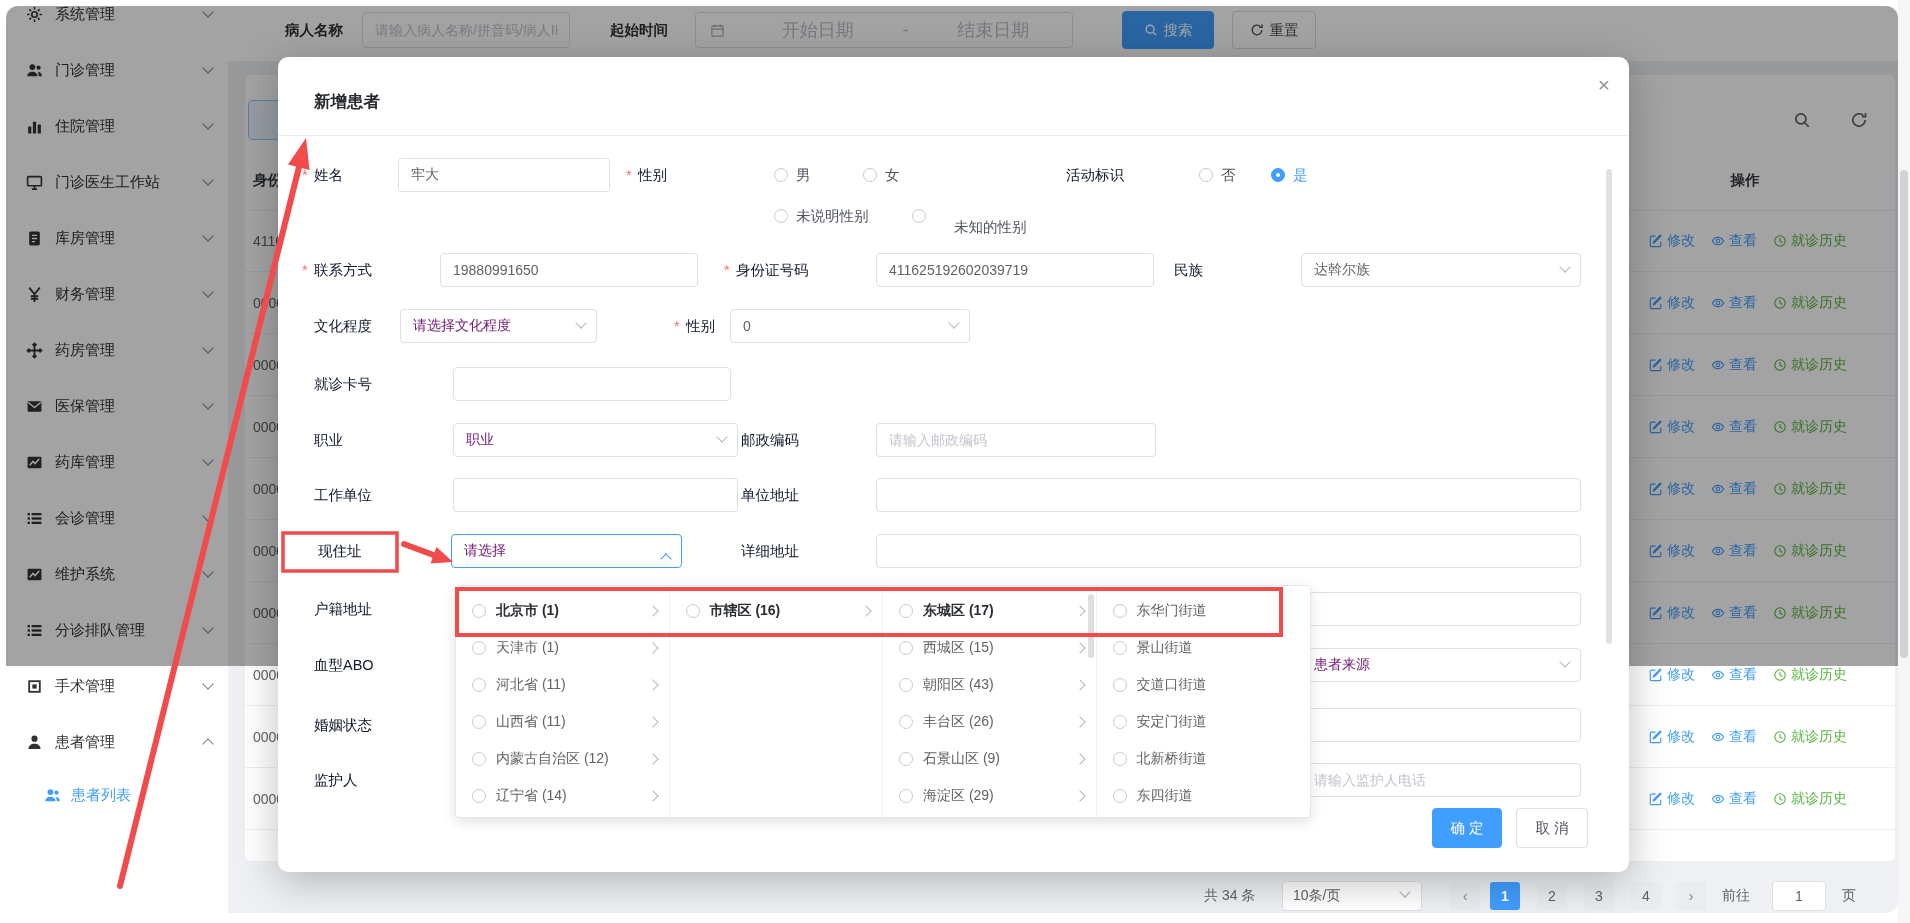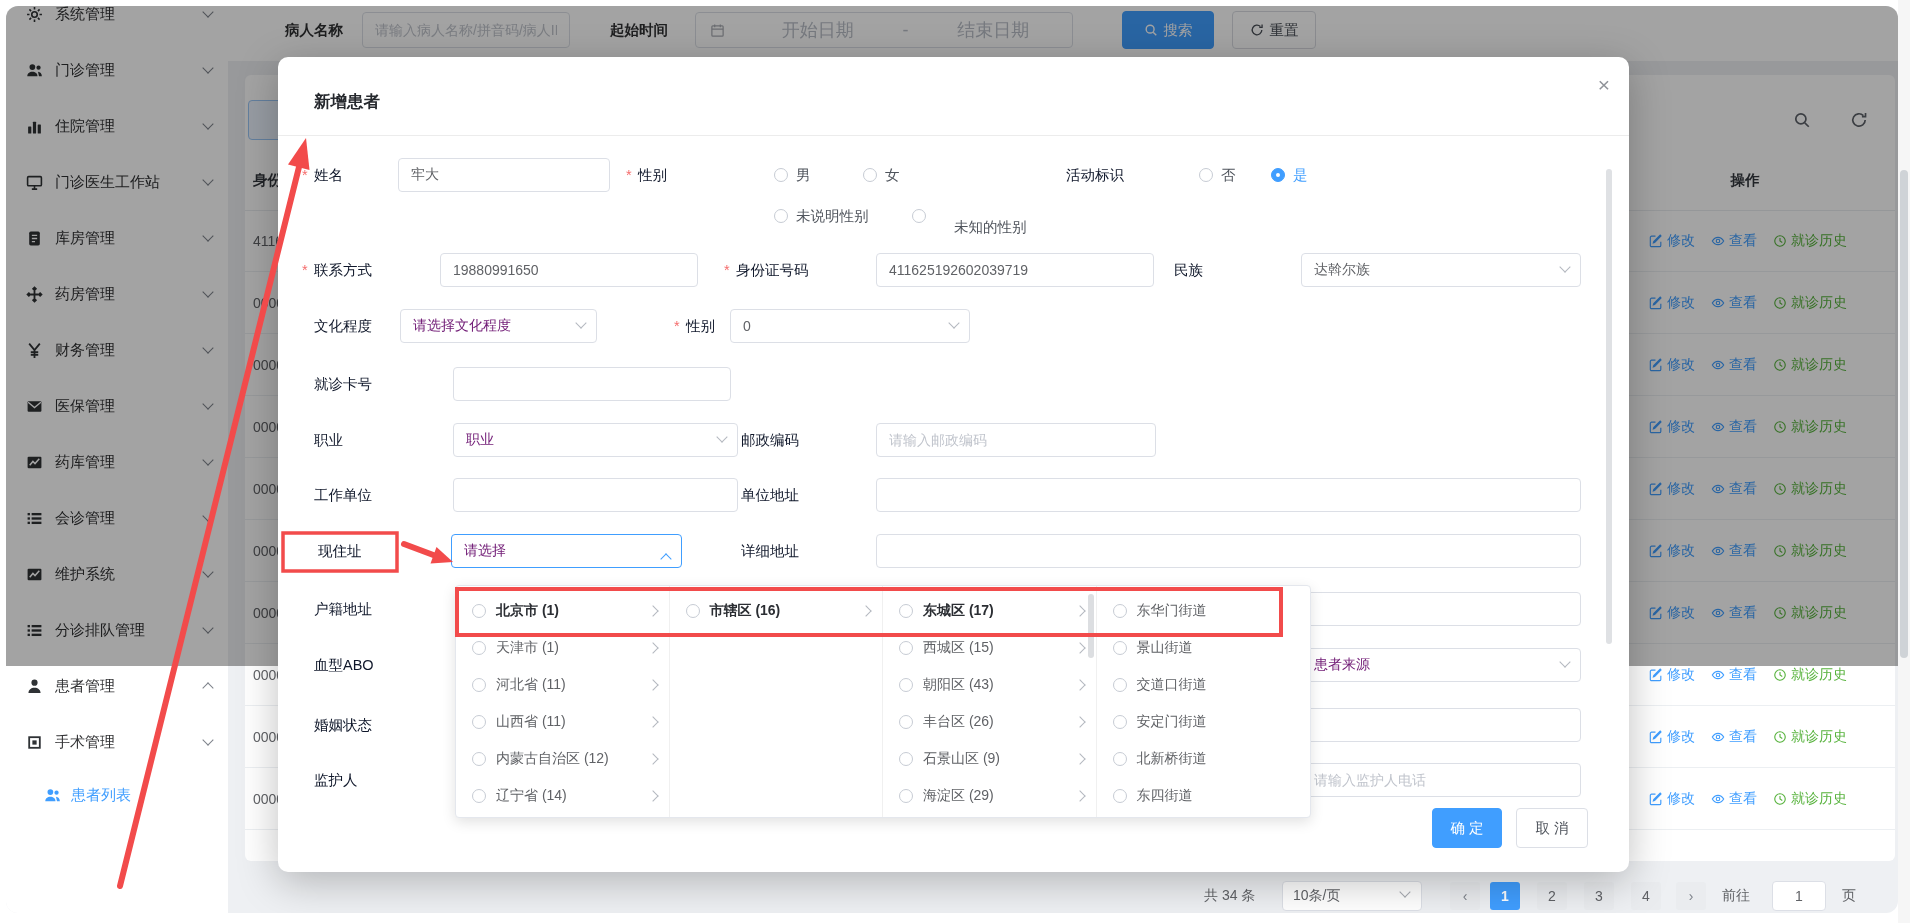--- a/index.html
+++ b/index.html
@@ -162,34 +162,34 @@
                 <svg viewBox="0 0 16 16">
                   <rect x="3" y="1.5" width="10" height="13" rx="1.5" fill="currentColor"></rect>
                   <path d="M5.5 5h5M5.5 8h5M5.5 11h3" stroke="#fff" stroke-width="1.2"></path>
                 </svg>
               </span>
               <span class="s-label">库房管理</span>
               <span class="chev"></span>
             </div>
             <div class="side-item">
               <span class="s-ico">
+                <svg viewBox="0 0 16 16">
+                  <path d="M3 1.5l5 6 5-6M8 7.5V15M4.5 9.5h7M4.5 12h7" fill="none" stroke="currentColor" stroke-width="1.7"></path>
+                </svg>
+              </span>
+              <span class="s-label">财务管理</span>
+              <span class="chev"></span>
+            </div>
+            <div class="side-item">
+              <span class="s-ico">
                 <svg viewBox="0 0 16 16" stroke="currentColor" stroke-width="1.7" fill="none">
                   <path d="M8 1.5v13M1.5 8h13M6.2 3.3L8 1.5l1.8 1.8M6.2 12.7L8 14.5l1.8-1.8M3.3 6.2L1.5 8l1.8 1.8M12.7 6.2L14.5 8l-1.8 1.8"></path>
                 </svg>
               </span>
               <span class="s-label">药房管理</span>
-              <span class="chev"></span>
-            </div>
-            <div class="side-item">
-              <span class="s-ico">
-                <svg viewBox="0 0 16 16">
-                  <path d="M3 1.5l5 6 5-6M8 7.5V15M4.5 9.5h7M4.5 12h7" fill="none" stroke="currentColor" stroke-width="1.7"></path>
-                </svg>
-              </span>
-              <span class="s-label">财务管理</span>
               <span class="chev"></span>
             </div>
             <div class="side-item">
               <span class="s-ico">
                 <svg viewBox="0 0 16 16">
                   <rect x="1.5" y="3" width="13" height="10" rx="1" fill="currentColor"></rect>
                   <path d="M2 4l6 5 6-5" stroke="#fff" stroke-width="1.2" fill="none"></path>
                 </svg>
               </span>
               <span class="s-label">医保管理</span>
@@ -238,37 +238,37 @@
                   <rect x="5.3" y="6.9" width="9.2" height="2.2"></rect>
                   <rect x="1.5" y="11" width="2.2" height="2.2"></rect>
                   <rect x="5.3" y="11" width="9.2" height="2.2"></rect>
                 </svg>
               </span>
               <span class="s-label">分诊排队管理</span>
               <span class="chev"></span>
             </div>
             <div class="side-item">
               <span class="s-ico">
+                <svg viewBox="0 0 16 16">
+                  <rect x="3" y="3" width="10" height="10" fill="none" stroke="currentColor" stroke-width="1.7"></rect>
+                  <rect x="6" y="6" width="4" height="4" fill="currentColor"></rect>
+                </svg>
+              </span>
+              <span class="s-label">手术管理</span>
+              <span class="chev"></span>
+            </div>
+            <div class="side-item">
+              <span class="s-ico">
                 <svg viewBox="0 0 16 16" fill="currentColor">
                   <circle cx="8" cy="4.4" r="2.9"></circle>
                   <path d="M2.3 14.2c0-3.1 2.5-5 5.7-5s5.7 1.9 5.7 5z"></path>
                 </svg>
               </span>
               <span class="s-label">患者管理</span>
               <span class="chev up"></span>
-            </div>
-            <div class="side-item">
-              <span class="s-ico">
-                <svg viewBox="0 0 16 16">
-                  <rect x="3" y="3" width="10" height="10" fill="none" stroke="currentColor" stroke-width="1.7"></rect>
-                  <rect x="6" y="6" width="4" height="4" fill="currentColor"></rect>
-                </svg>
-              </span>
-              <span class="s-label">手术管理</span>
-              <span class="chev"></span>
             </div>
             <div class="side-sub">
               <span class="s-ico">
                 <svg viewBox="0 0 16 16" fill="currentColor">
                   <circle cx="6" cy="4.8" r="2.7"></circle>
                   <path d="M1.2 13.4c0-2.6 2.1-4.2 4.8-4.2s4.8 1.6 4.8 4.2z"></path>
                   <circle cx="11.8" cy="5.3" r="2"></circle>
                   <path d="M11.3 9.2c2.1.3 3.6 1.7 3.6 4.2h-2.7z"></path>
                 </svg>
               </span>

